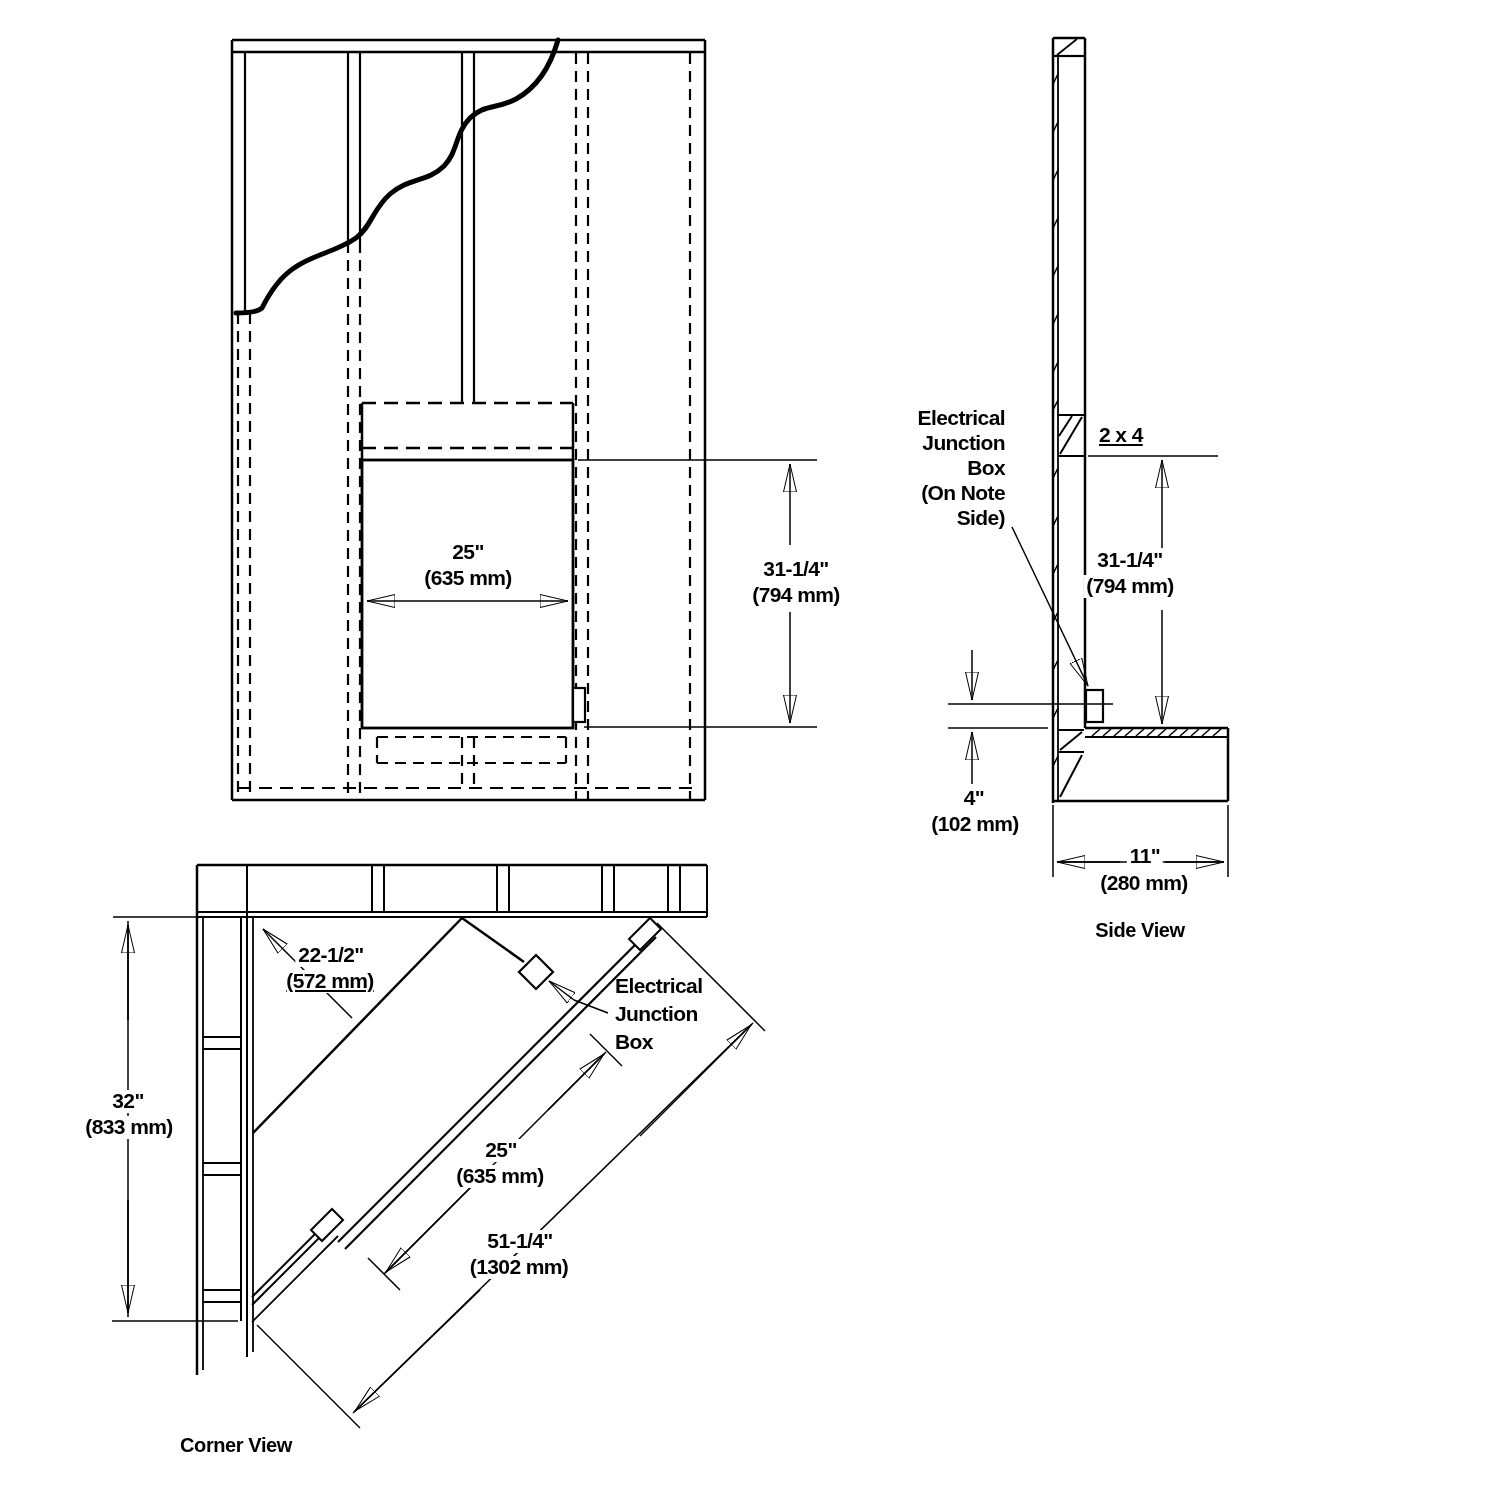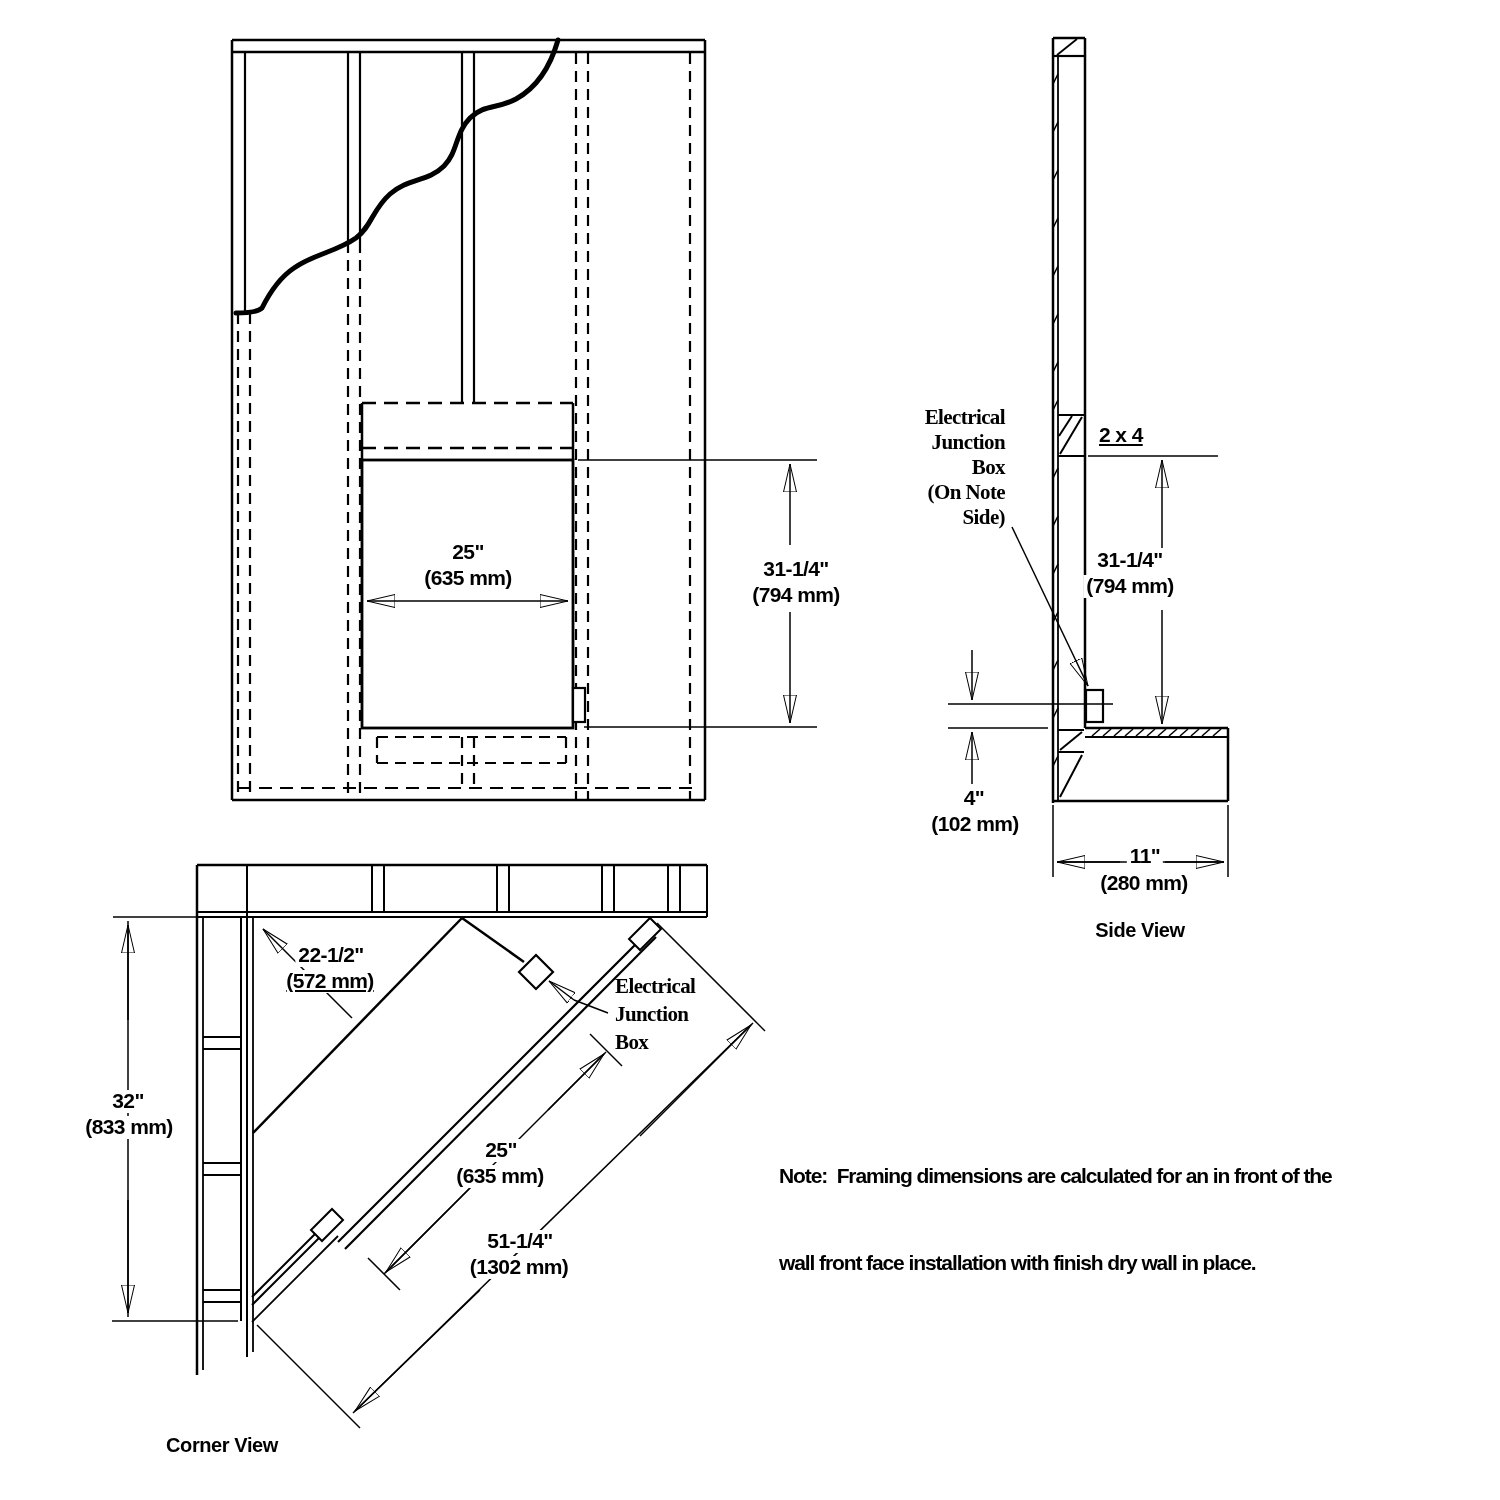--- a/index.html
+++ b/index.html
@@ -7,21 +7,21 @@
          font-family:"Liberation Sans",sans-serif;}
   #linework{position:absolute;left:0;top:0;}
   .lbl{position:absolute;font-weight:bold;color:#000;background:#fff;white-space:nowrap;
        font-size:21px;letter-spacing:-0.6px;line-height:1.08;padding:0 3px;
        transform:translateX(-50%);text-align:center;}
   .lbl-left{transform:none;text-align:left;}
   .lbl-right{transform:none;text-align:right;}
   .title{font-size:20px;letter-spacing:-0.4px;}
   .note{position:absolute;font-weight:bold;color:#000;font-size:21px;letter-spacing:-1.1px;
         line-height:29px;white-space:pre;}
-  .ejb span{display:block;font-family:Liberation Serif, serif;}
+  .ejb span{display:block;}
   .ejb-side span{line-height:25px;}
   .ejb-corner span{line-height:28px;}
   svg line, svg path, svg polyline{stroke:#000;fill:none;}
   svg polygon, svg rect{stroke:#000;}
 </style>
 </head>
 <body>
 
 <div id="stage">
 
@@ -263,20 +263,16 @@
 <div class="lbl" style="left:129px;top:1116px;">(833 mm)</div>
 <div class="lbl" style="left:501px;top:1139px;">25"</div>
 <div class="lbl" style="left:500px;top:1165px;">(635 mm)</div>
 <div class="lbl" style="left:520px;top:1230px;">51-1/4"</div>
 <div class="lbl" style="left:519px;top:1256px;">(1302 mm)</div>
 <div class="lbl lbl-left ejb ejb-corner" style="left:612px;top:972px;background:none;">
   <span>Electrical</span>
   <span>Junction</span>
   <span>Box</span>
 </div>
-<div class="lbl title" style="left:222px;top:1435px;">Corner View</div>
-
-<div class="note" style="left:779px;top:1103px;">
-  <div>Note:  Framing dimensions are calculated for an in front of the</div>
-  <div>wall front face installation with finish dry wall in place.</div>
+<div class="lbl title" style="left:236px;top:1435px;">Corner View</div>
+
+
 </div>
 
-</div>
-
 </body></html>

